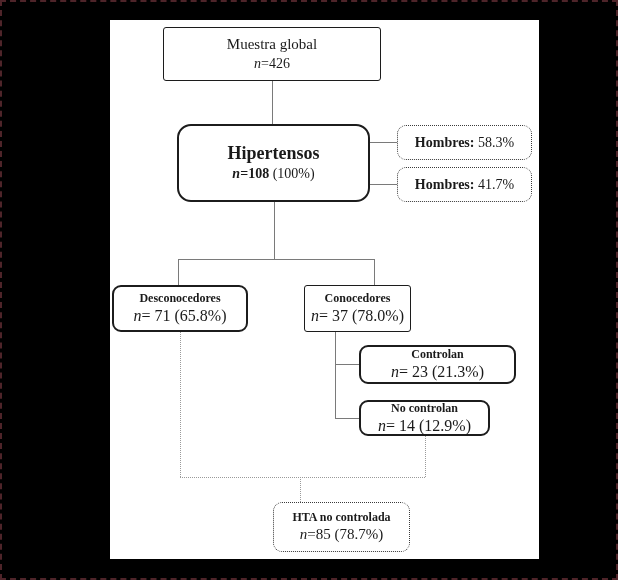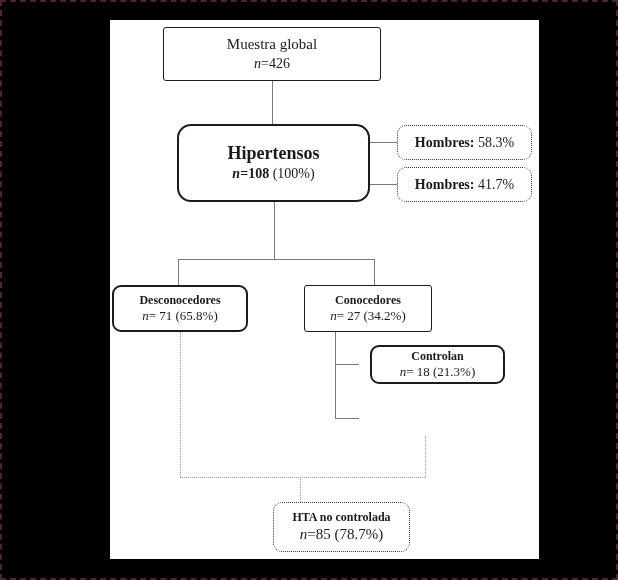--- a/index.html
+++ b/index.html
@@ -27,21 +27,21 @@
     color:#1a1a1a;
     z-index:2;
   }
   .solid15{border:1.5px solid #1c1c1c;border-radius:3px;}
   .solid25{border:2.5px solid #1c1c1c;border-radius:14px;}
   .solid20{border:2px solid #1c1c1c;border-radius:9px;}
   .dotted {border:1.5px dotted #3a3a3a;border-radius:9px;}
   .title{font-weight:bold;font-size:12px;line-height:1.25;}
   .title-lg{font-weight:bold;font-size:18px;line-height:1.2;}
   .title-reg{font-weight:normal;font-size:15px;line-height:1.3;}
-  .stat{font-size:13px;line-height:1.25;}
+  .stat{font-size:16px;line-height:1.25;}
   .stat-md{font-size:14px;line-height:1.3;text-align:center;}
   .nvar{font-style:italic;}
   .bold{font-weight:bold;}
   .sidetext{font-size:14px;}
   .vline,.hline{position:absolute;z-index:1;}
   .vline{width:0;border-left:1px solid #7a7a7a;}
   .hline{height:0;border-top:1px solid #7a7a7a;}
   .vline.dot{border-left:1px dotted #9a9a9a;}
   .hline.dot{border-top:1px dotted #9a9a9a;}
 </style>
@@ -83,30 +83,34 @@
 
     <div class="box dotted sidetext" style="left:287px;top:147px;width:135px;height:35px;">
       <div><span class="bold">Hombres:</span><span> 41.7%</span></div>
     </div>
 
     <div class="box solid20" style="left:2px;top:265px;width:136px;height:47px;">
       <div class="title">Desconocedores</div>
       <div class="stat"><span class="nvar">n</span><span>= 71 (65.8%)</span></div>
     </div>
 
-    <div class="box solid15" style="left:194px;top:265px;width:128px;height:47px;">
+    <div class="box solid15" style="left:194px;top:265px;width:107px;height:47px;">
       <div class="title">Conocedores</div>
-      <div class="stat"><span class="nvar">n</span><span>= 27 (34.2%)</span></div>
+      <div class="stat"><span class="nvar">n</span><span>= 37 (78.0%)</span></div>
     </div>
 
-    <div class="box solid20" style="left:260px;top:325px;width:135px;height:39px;">
+    <div class="box solid20" style="left:249px;top:325px;width:157px;height:39px;">
       <div class="title">Controlan</div>
-      <div class="stat"><span class="nvar">n</span><span>= 18 (21.3%)</span></div>
+      <div class="stat"><span class="nvar">n</span><span>= 23 (21.3%)</span></div>
     </div>
 
+    <div class="box solid20" style="left:249px;top:380px;width:131px;height:36px;">
+      <div class="title">No controlan</div>
+      <div class="stat"><span class="nvar">n</span><span>= 14 (12.9%)</span></div>
+    </div>
 
     <div class="box dotted" style="left:122px;top:482px;width:137px;height:50px;margin-left:41px;">
       <div class="title">HTA no controlada</div>
       <div class="stat" style="font-size:15px;"><span class="nvar">n</span><span>=85 (78.7%)</span></div>
     </div>
 
   </div>
 </div>
 
 </body></html>

